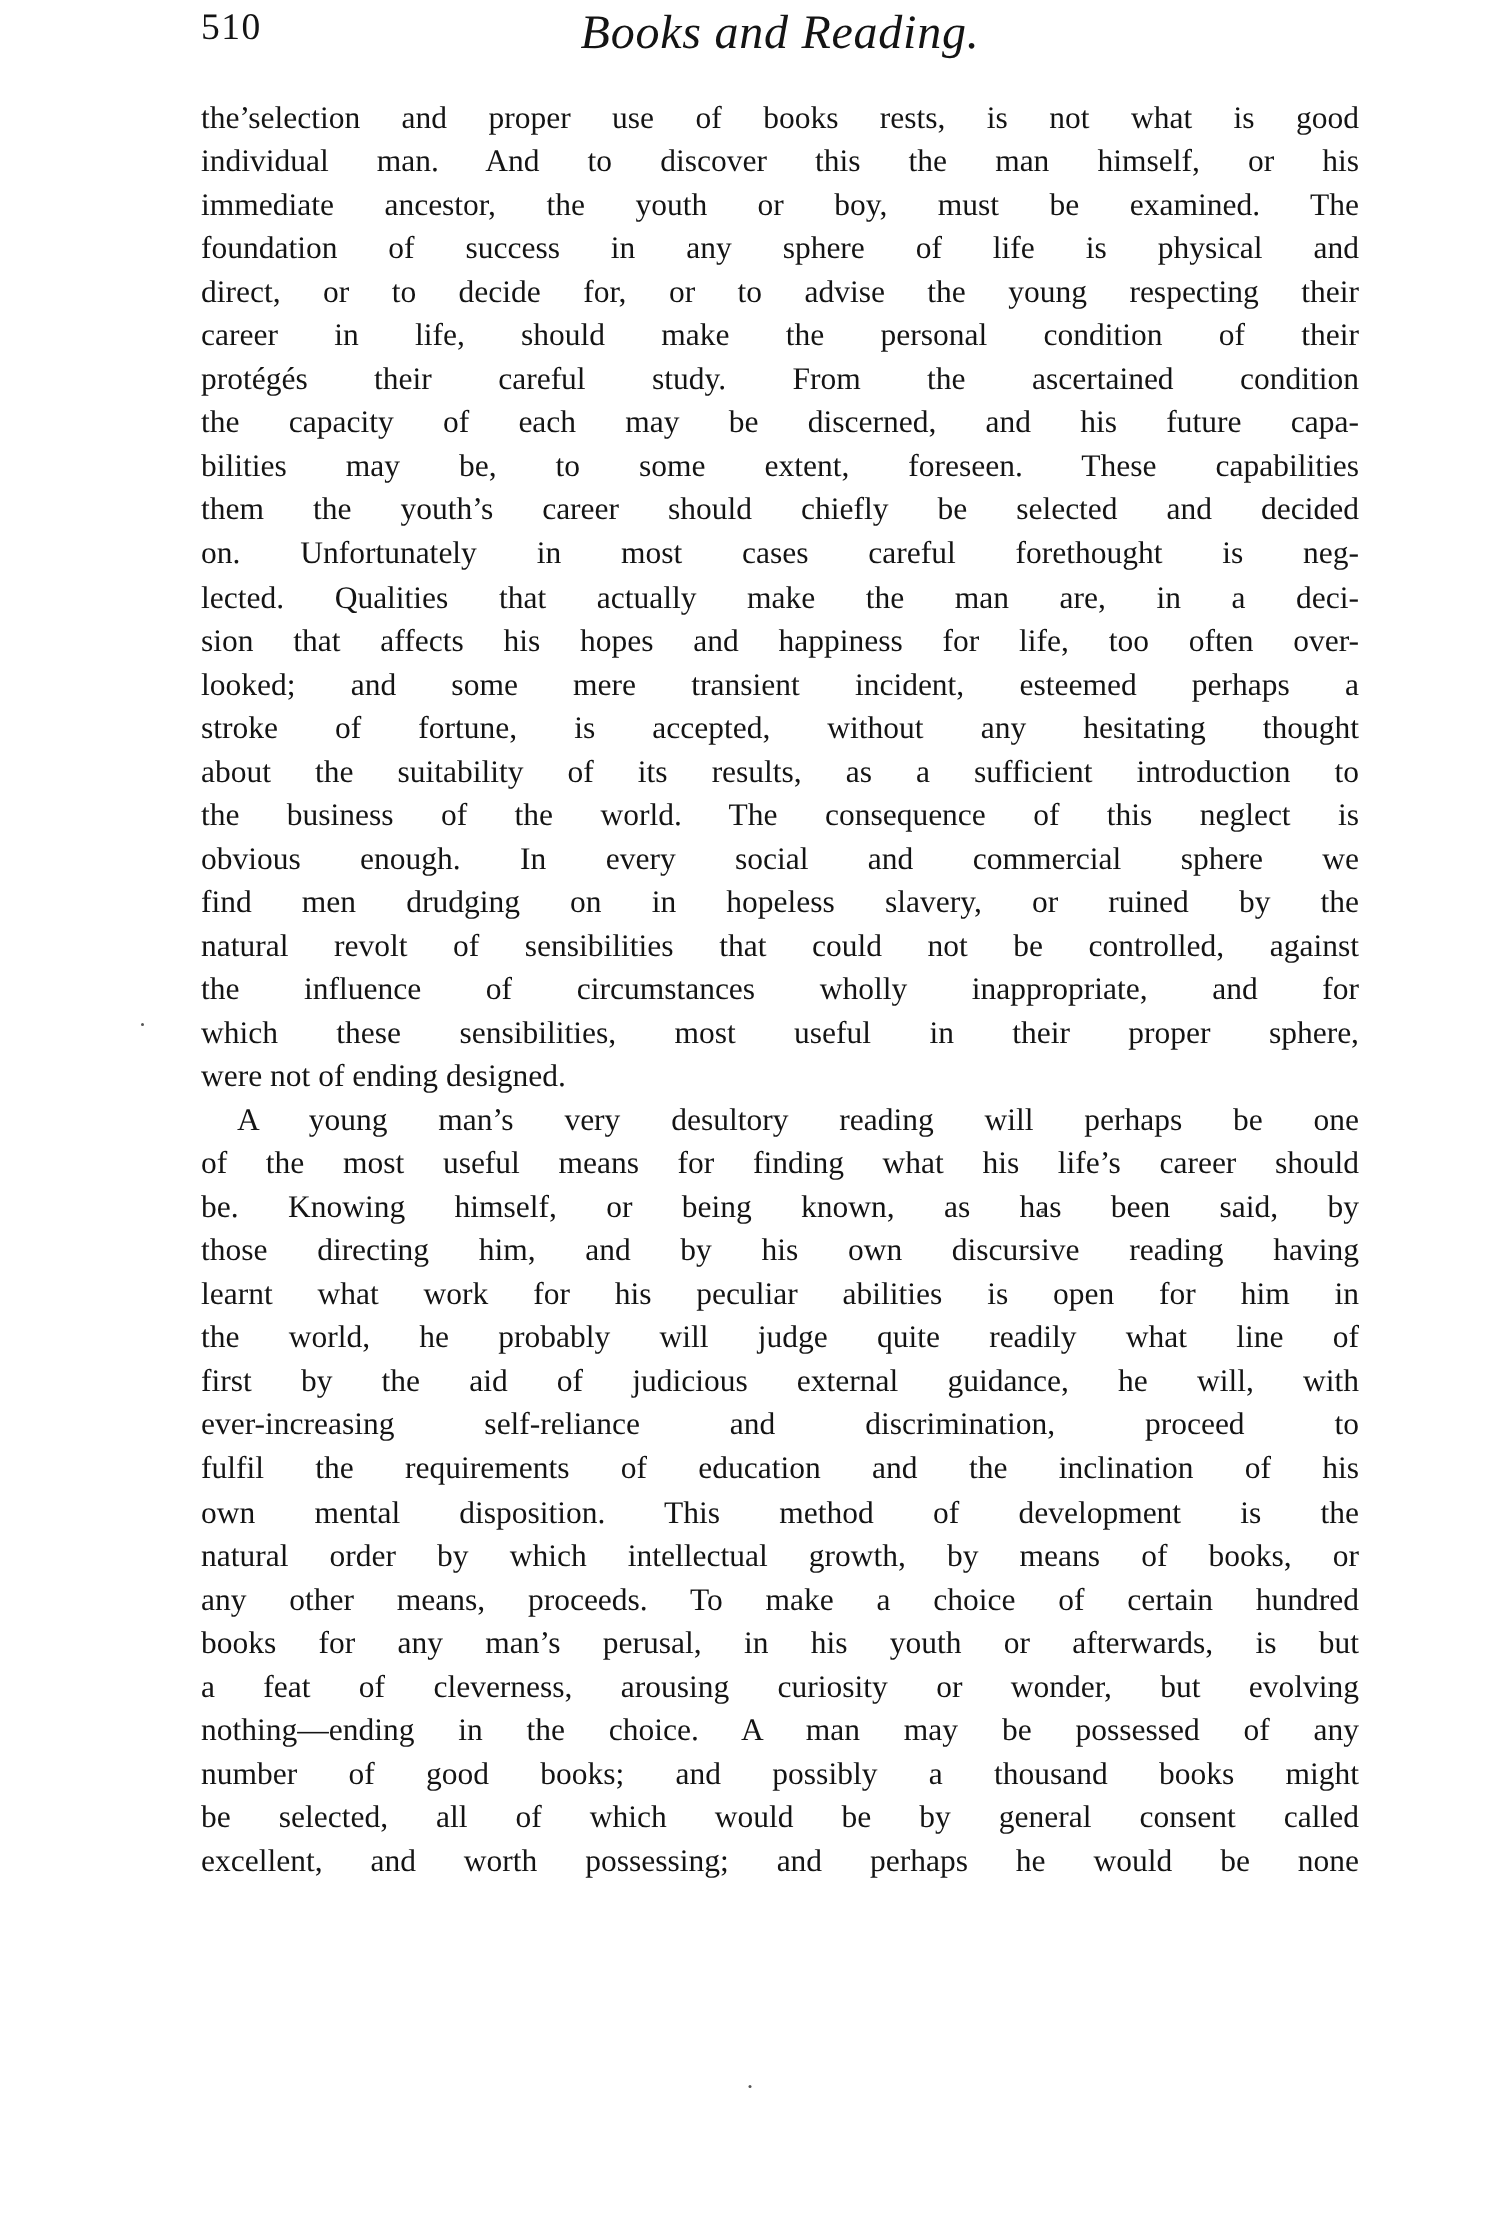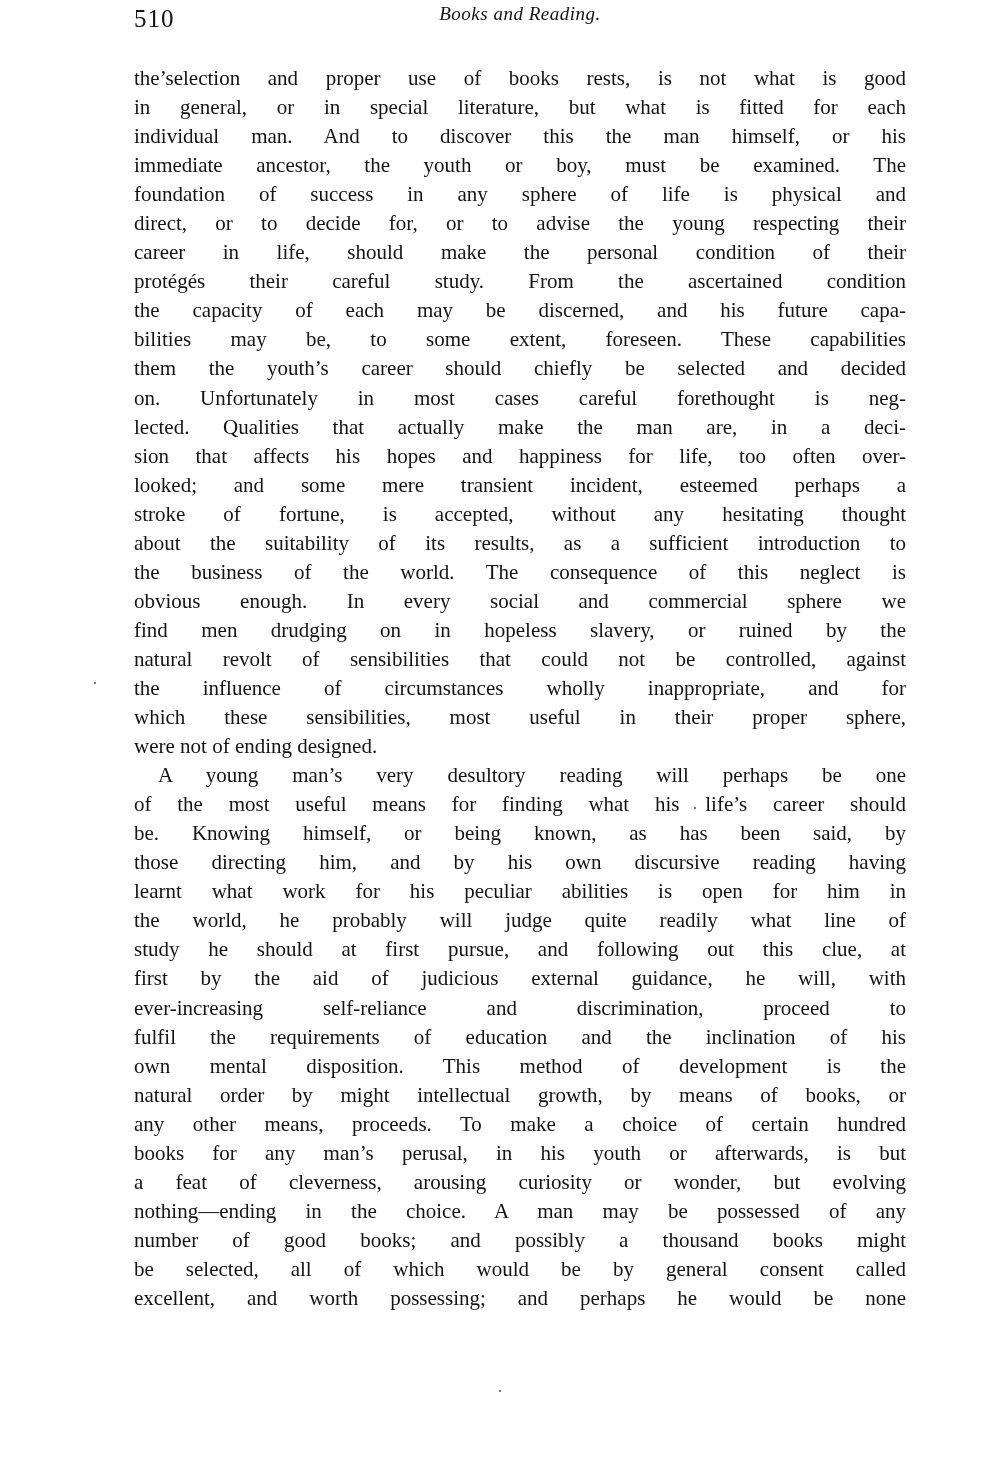--- a/index.html
+++ b/index.html
@@ -35,21 +35,21 @@
       font-size: 25px;
       letter-spacing: 1px;
     }
     .running-title {
       position: absolute;
       left: 0;
       right: 0;
       top: 2px;
       text-align: center;
       font-style: italic;
-      font-size: 19px;
+      font-size: 32px;
       letter-spacing: 0.5px;
     }
     .body-text {
       position: absolute;
       left: 134px;
       top: 63px;
       width: 772px;
       font-size: 21px;
       line-height: 29.05px;
     }
@@ -82,21 +82,20 @@
 
   <div class="running-head">
     <span class="page-number">510</span>
     <span class="running-title">Books and Reading.</span>
   </div>
 
   <div class="body-text">
 
     <div>
       <span class="line">the’selection and proper use of books rests, is not what is good</span>
-      <span class="line">in general, or in special literature, but what is fitted for each</span>
       <span class="line">individual man. And to discover this the man himself, or his</span>
       <span class="line">immediate ancestor, the youth or boy, must be examined. The</span>
       <span class="line">foundation of success in any sphere of life is physical and</span>
       <span class="line">direct, or to decide for, or to advise the young respecting their</span>
       <span class="line">career in life, should make the personal condition of their</span>
       <span class="line">protégés their careful study. From the ascertained condition</span>
       <span class="line">the capacity of each may be discerned, and his future capa-</span>
       <span class="line">bilities may be, to some extent, foreseen. These capabilities</span>
       <span class="line">them the youth’s career should chiefly be selected and decided</span>
       <span class="line">on. Unfortunately in most cases careful forethought is neg-</span>
@@ -114,26 +113,25 @@
       <span class="line last">were not of ending designed.</span>
     </div>
 
     <div>
       <span class="line indent">A young man’s very desultory reading will perhaps be one</span>
       <span class="line">of the most useful means for finding what his life’s career should</span>
       <span class="line">be. Knowing himself, or being known, as has been said, by</span>
       <span class="line">those directing him, and by his own discursive reading having</span>
       <span class="line">learnt what work for his peculiar abilities is open for him in</span>
       <span class="line">the world, he probably will judge quite readily what line of</span>
-      <span class="line">study he should at first pursue, and following out this clue, at</span>
       <span class="line">first by the aid of judicious external guidance, he will, with</span>
       <span class="line">ever-increasing self-reliance and discrimination, proceed to</span>
       <span class="line">fulfil the requirements of education and the inclination of his</span>
       <span class="line">own mental disposition. This method of development is the</span>
-      <span class="line">natural order by might intellectual growth, by means of books, or</span>
+      <span class="line">natural order by which intellectual growth, by means of books, or</span>
       <span class="line">any other means, proceeds. To make a choice of certain hundred</span>
       <span class="line">books for any man’s perusal, in his youth or afterwards, is but</span>
       <span class="line">a feat of cleverness, arousing curiosity or wonder, but evolving</span>
       <span class="line">nothing—ending in the choice. A man may be possessed of any</span>
       <span class="line">number of good books; and possibly a thousand books might</span>
       <span class="line">be selected, all of which would be by general consent called</span>
       <span class="line">excellent, and worth possessing; and perhaps he would be none</span>
     </div>
 
   </div>

